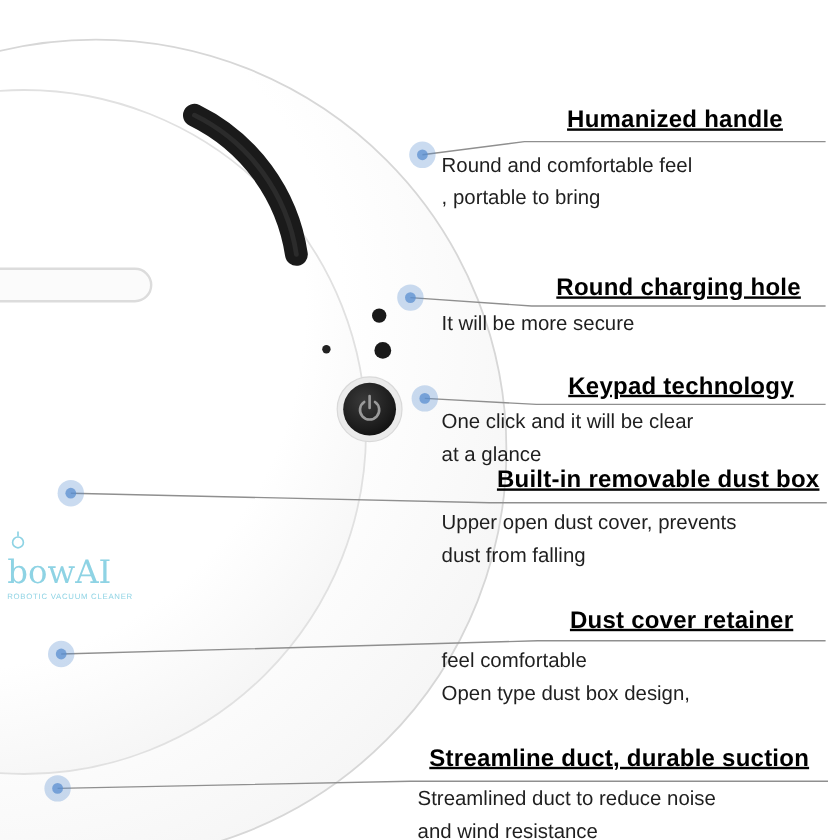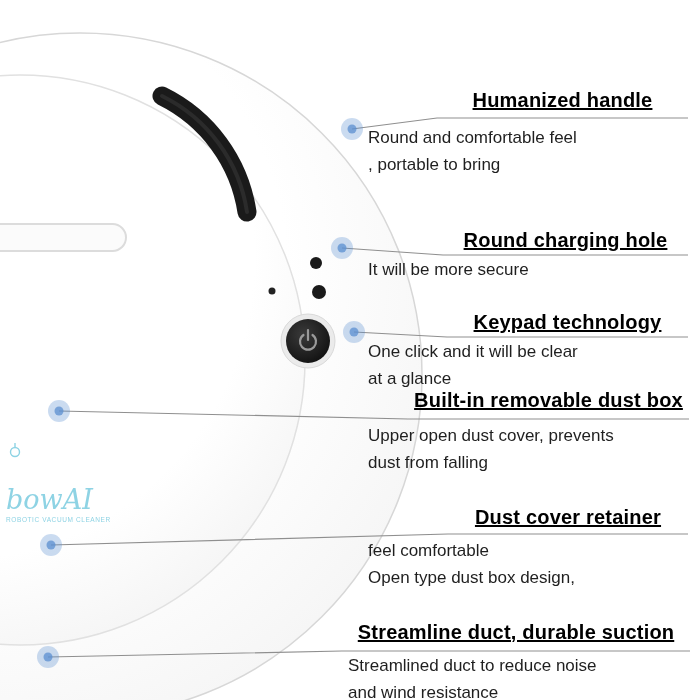--- a/index.html
+++ b/index.html
@@ -29,25 +29,23 @@
     line-height:27px;
   }
   .brand{
     position:absolute;
     left:6px;top:442px;
     color:var(--brand);
     text-align:left;
   }
   .brand-name{
     font-family:"DejaVu Serif",serif;
-    font-style:italic;
     font-size:27px;
     line-height:30px;
     color:var(--brand);
-    margin-top:23px;
   }
   .brand-tagline{
     font-size:6.5px;
     letter-spacing:.6px;
     color:var(--brand);
     margin-top:1px;
   }
 </style>
 </head>
 <body>

